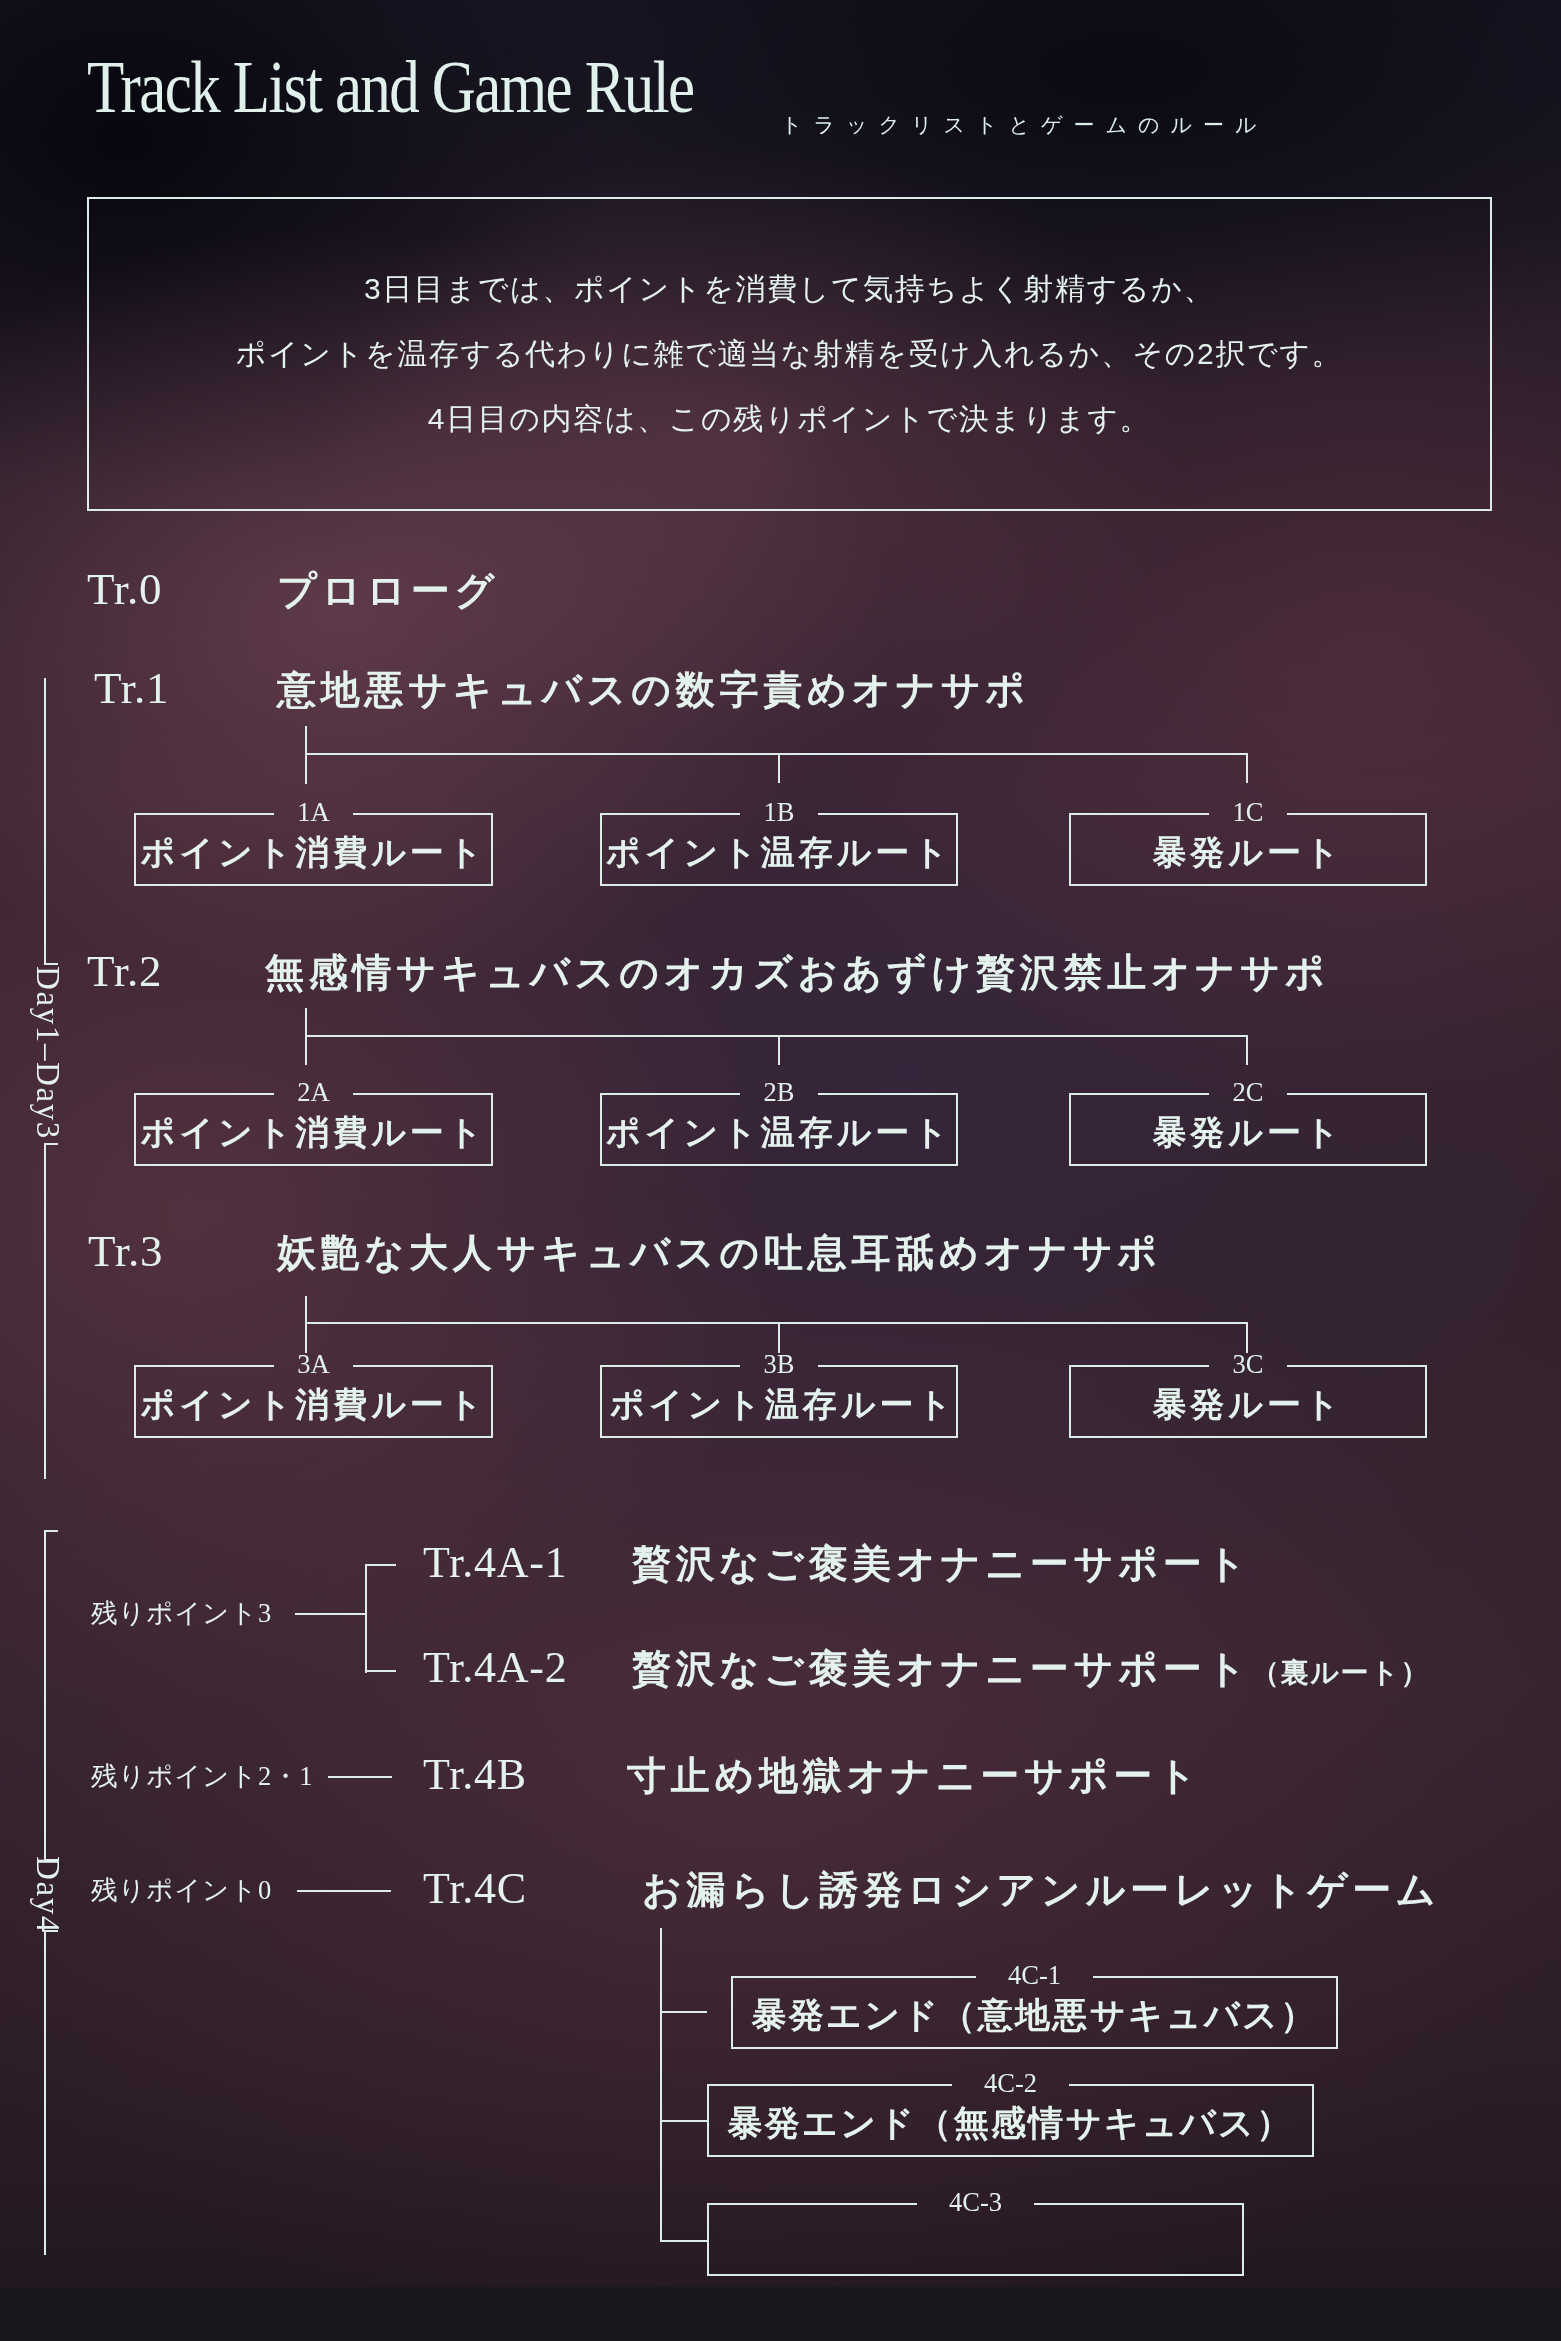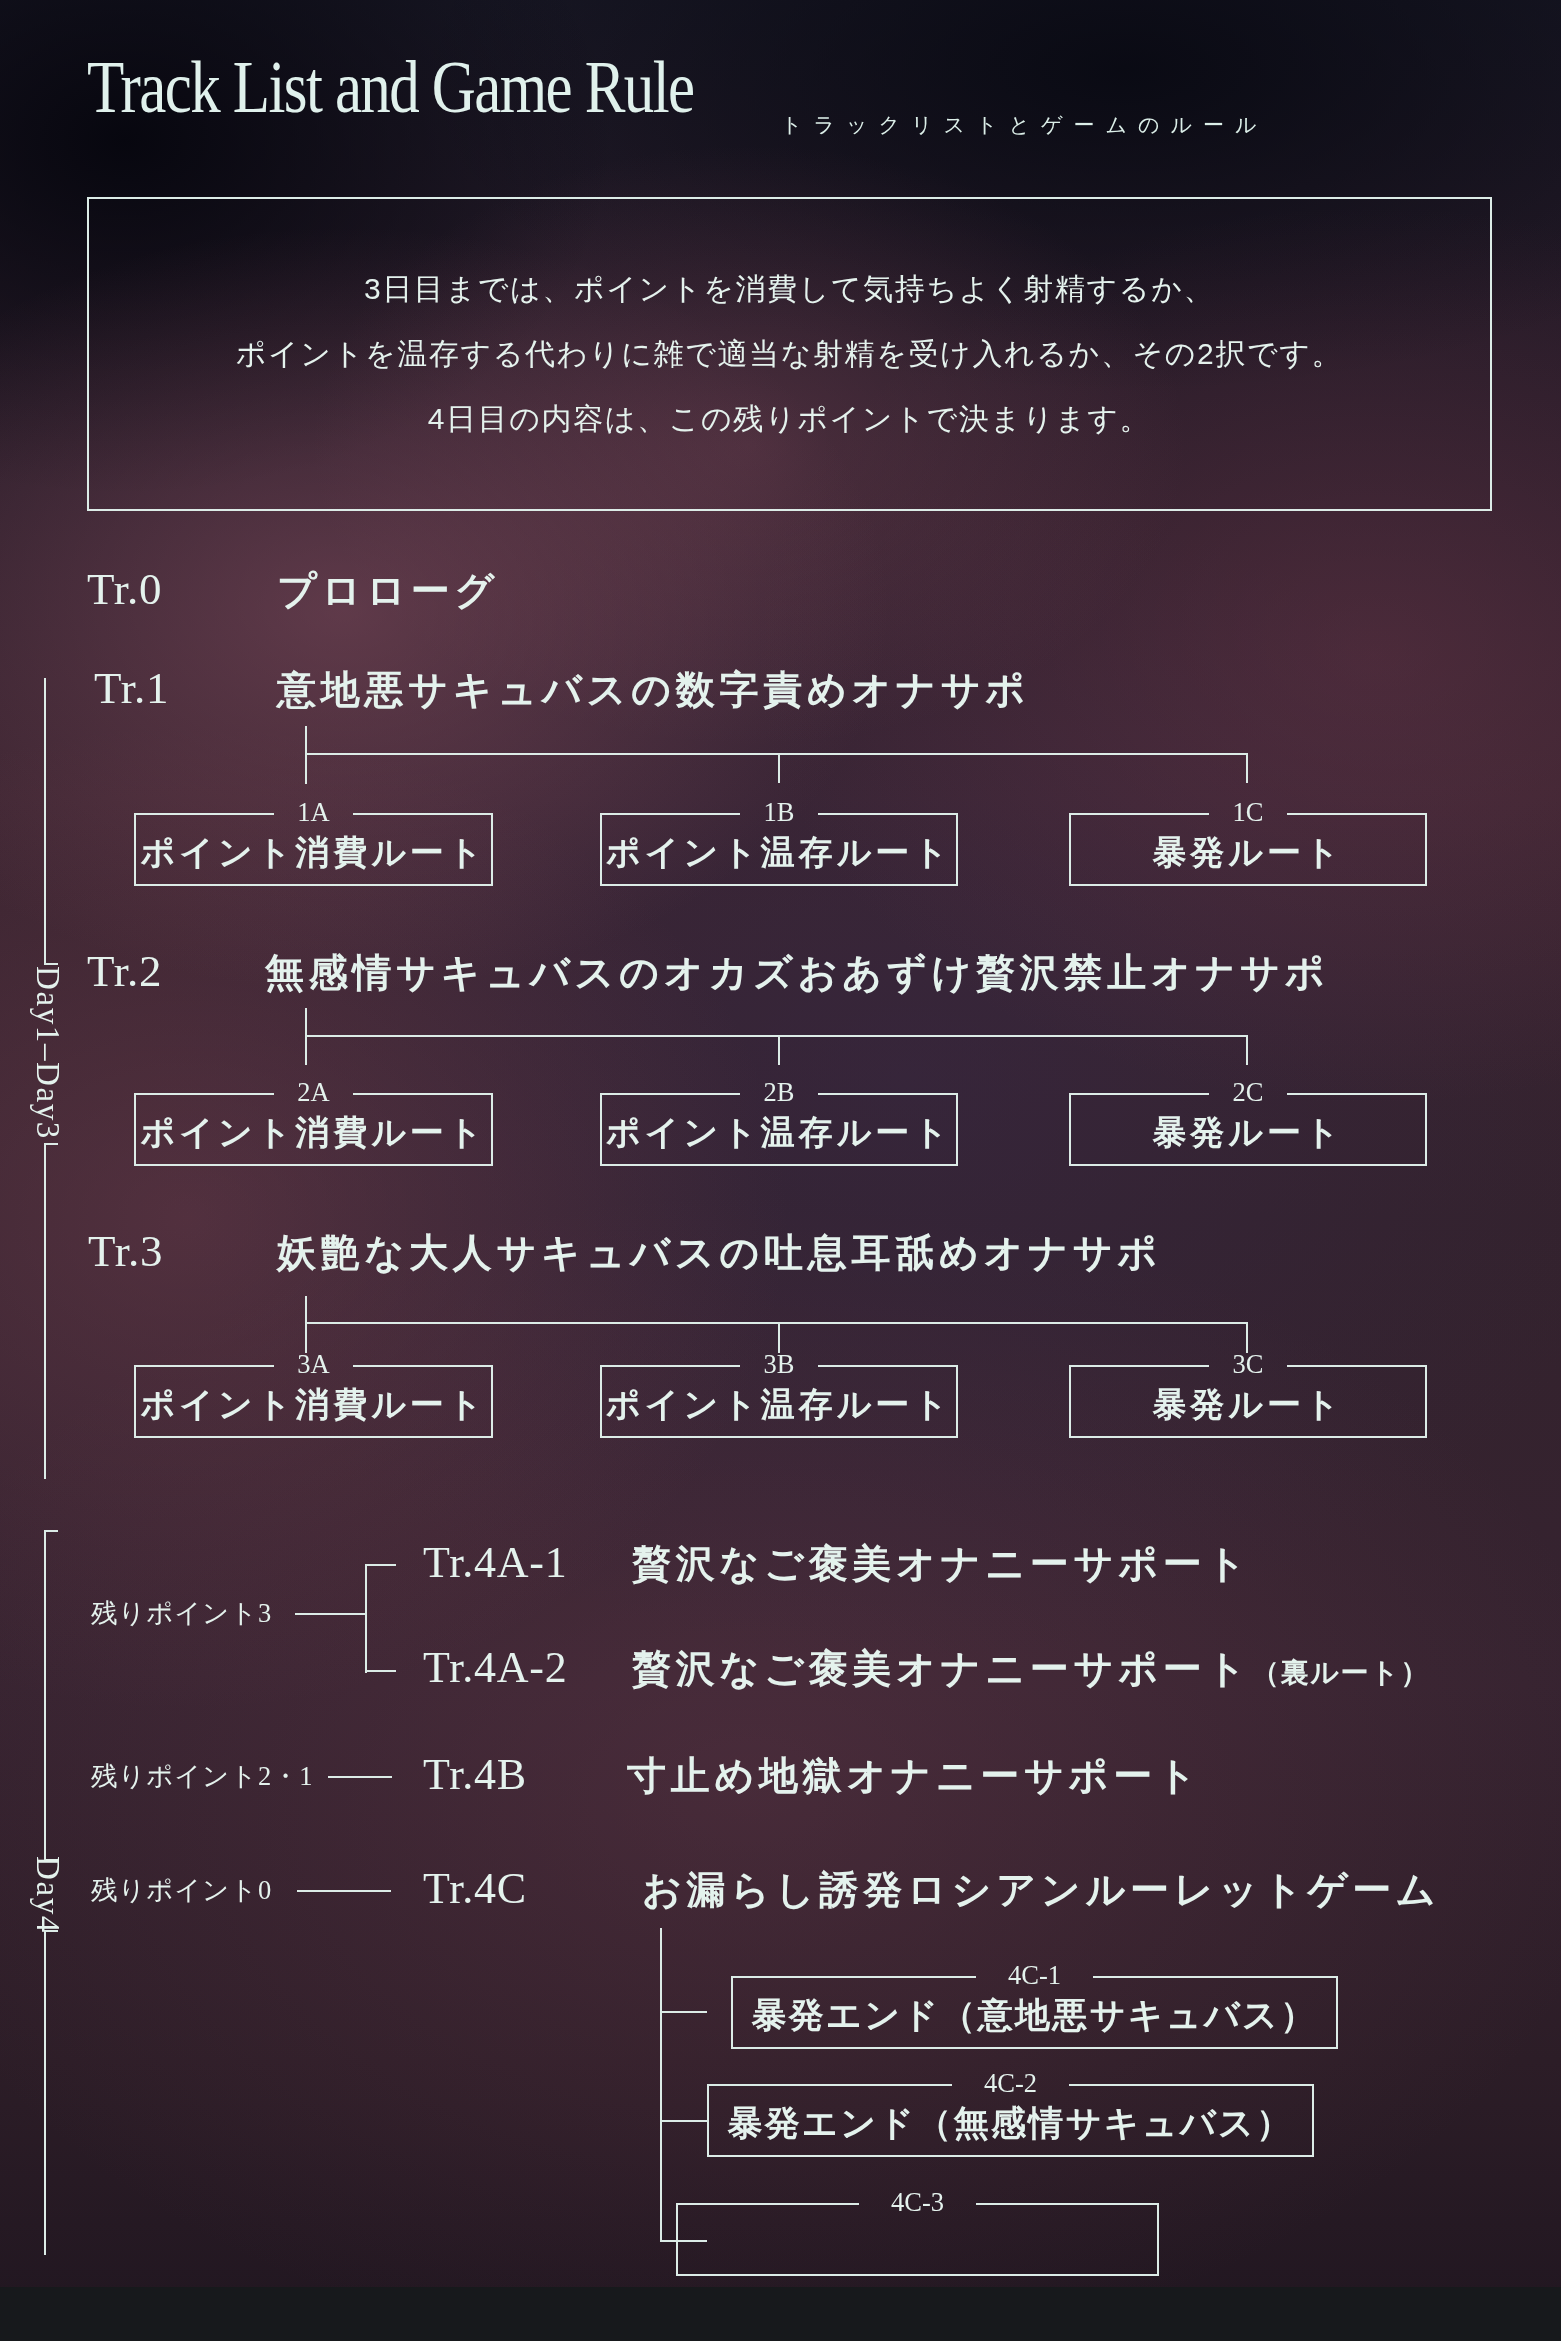--- a/index.html
+++ b/index.html
@@ -129,21 +129,21 @@
   <div class="abs tno serif" style="left:88px;top:1229px;">Tr.3</div>
   <div class="abs ttitle" style="left:277px;top:1233px;">妖艶な大人サキュバスの吐息耳舐めオナサポ</div>
   <div class="ln" style="left:305px;top:1296px;width:2.3px;height:57px;"></div>
   <div class="ln" style="left:305px;top:1322px;width:943px;height:2.3px;"></div>
   <div class="ln" style="left:778px;top:1322px;width:2.3px;height:31px;"></div>
   <div class="ln" style="left:1246px;top:1322px;width:2.3px;height:31px;"></div>
   <div class="rbox" style="left:134px;top:1365px;width:359px;height:73px;">
     <span class="rtag">3A</span>
     <span class="rlabel">ポイント消費ルート</span>
   </div>
-  <div class="rbox" style="left:600px;top:1365px;width:358px;height:73px;">
+  <div class="rbox" style="left:600px;top:1365px;width:358px;height:73px;justify-content:flex-end;">
     <span class="rtag">3B</span>
     <span class="rlabel">ポイント温存ルート</span>
   </div>
   <div class="rbox" style="left:1069px;top:1365px;width:358px;height:73px;">
     <span class="rtag">3C</span>
     <span class="rlabel">暴発ルート</span>
   </div>
 
   <div class="abs cond" style="left:91px;top:1600px;">残りポイント3</div>
   <div class="ln" style="left:295px;top:1613px;width:72px;height:2.3px;"></div>
@@ -173,19 +173,19 @@
   <div class="ln" style="left:660px;top:2240px;width:47px;height:2.3px;"></div>
 
   <div class="rbox endbox" style="left:707px;top:1976px;width:607px;height:73px;margin-left:24px;">
     <span class="rtag">4C-1</span>
     <span class="rlabel">暴発エンド（意地悪サキュバス）</span>
   </div>
   <div class="rbox endbox" style="left:707px;top:2084px;width:607px;height:73px;">
     <span class="rtag">4C-2</span>
     <span class="rlabel">暴発エンド（無感情サキュバス）</span>
   </div>
-  <div class="rbox endbox" style="left:676px;top:2203px;width:483px;height:73px;">
+  <div class="rbox endbox" style="left:707px;top:2203px;width:537px;height:73px;">
     <span class="rtag">4C-3</span>
   </div>
 
   <div class="footer" id="footer-bar" style="background: rgb(23, 25, 28);"></div>
 </div>
 
 
 </body></html>

